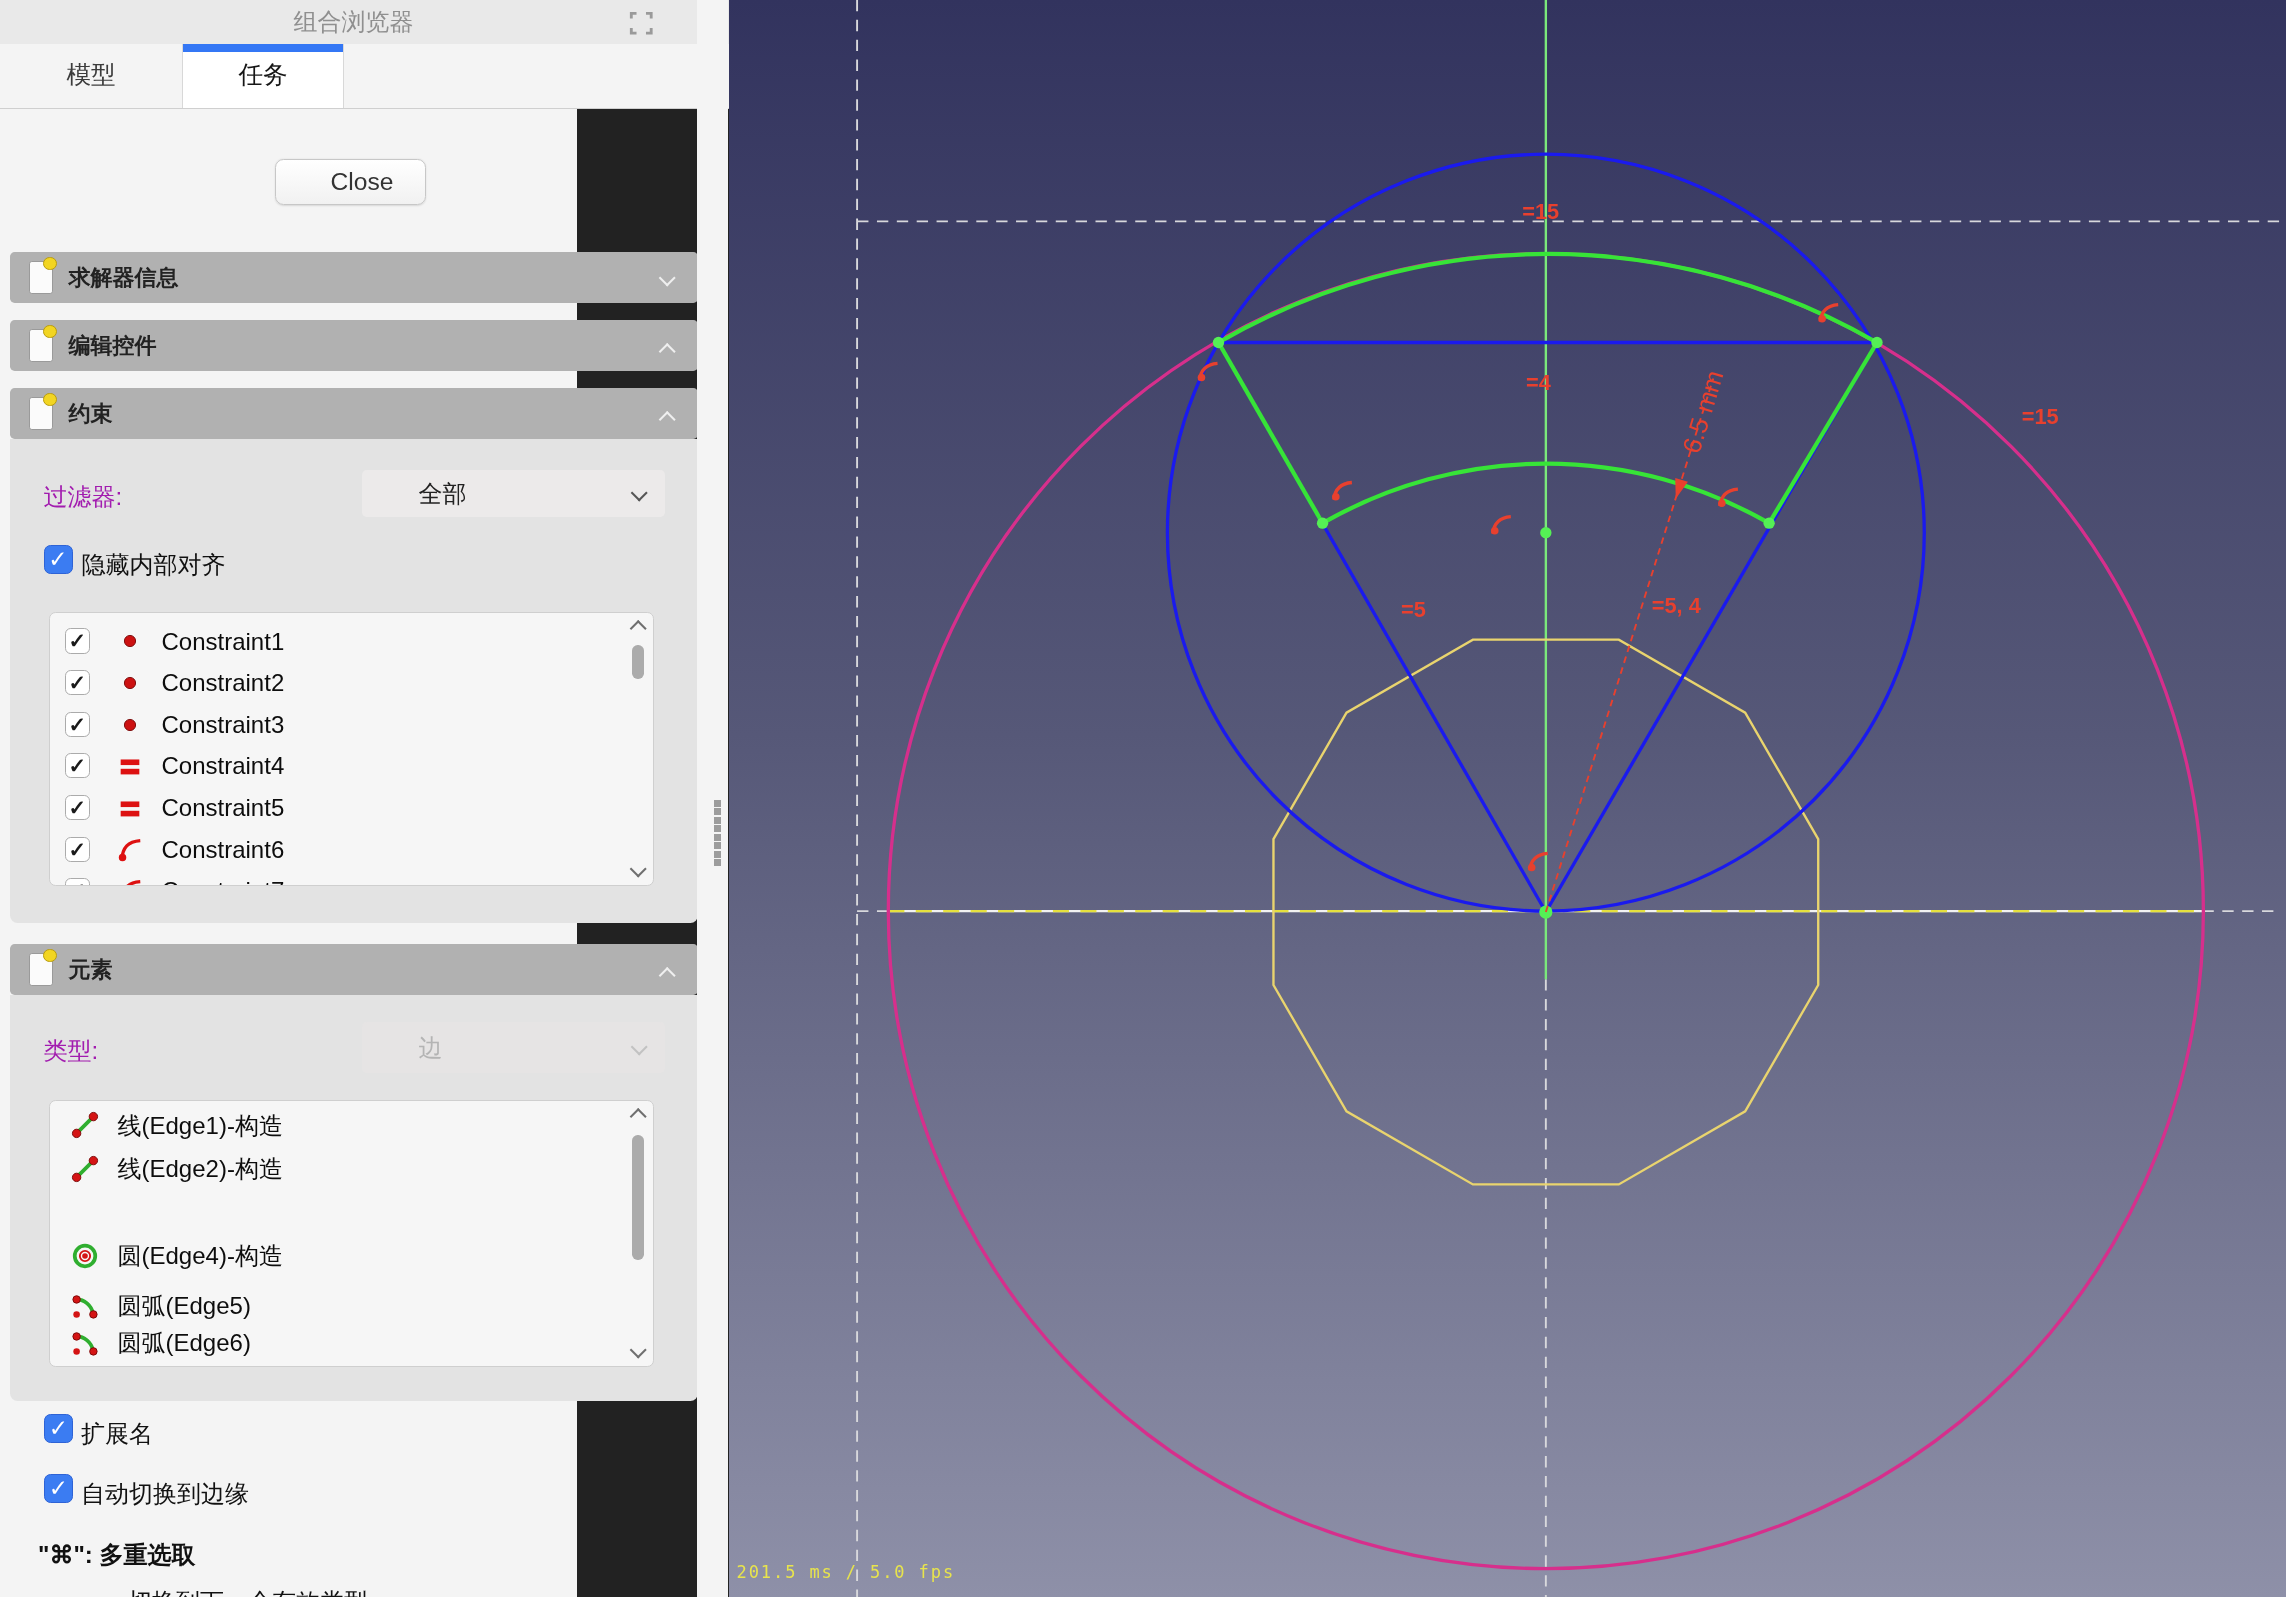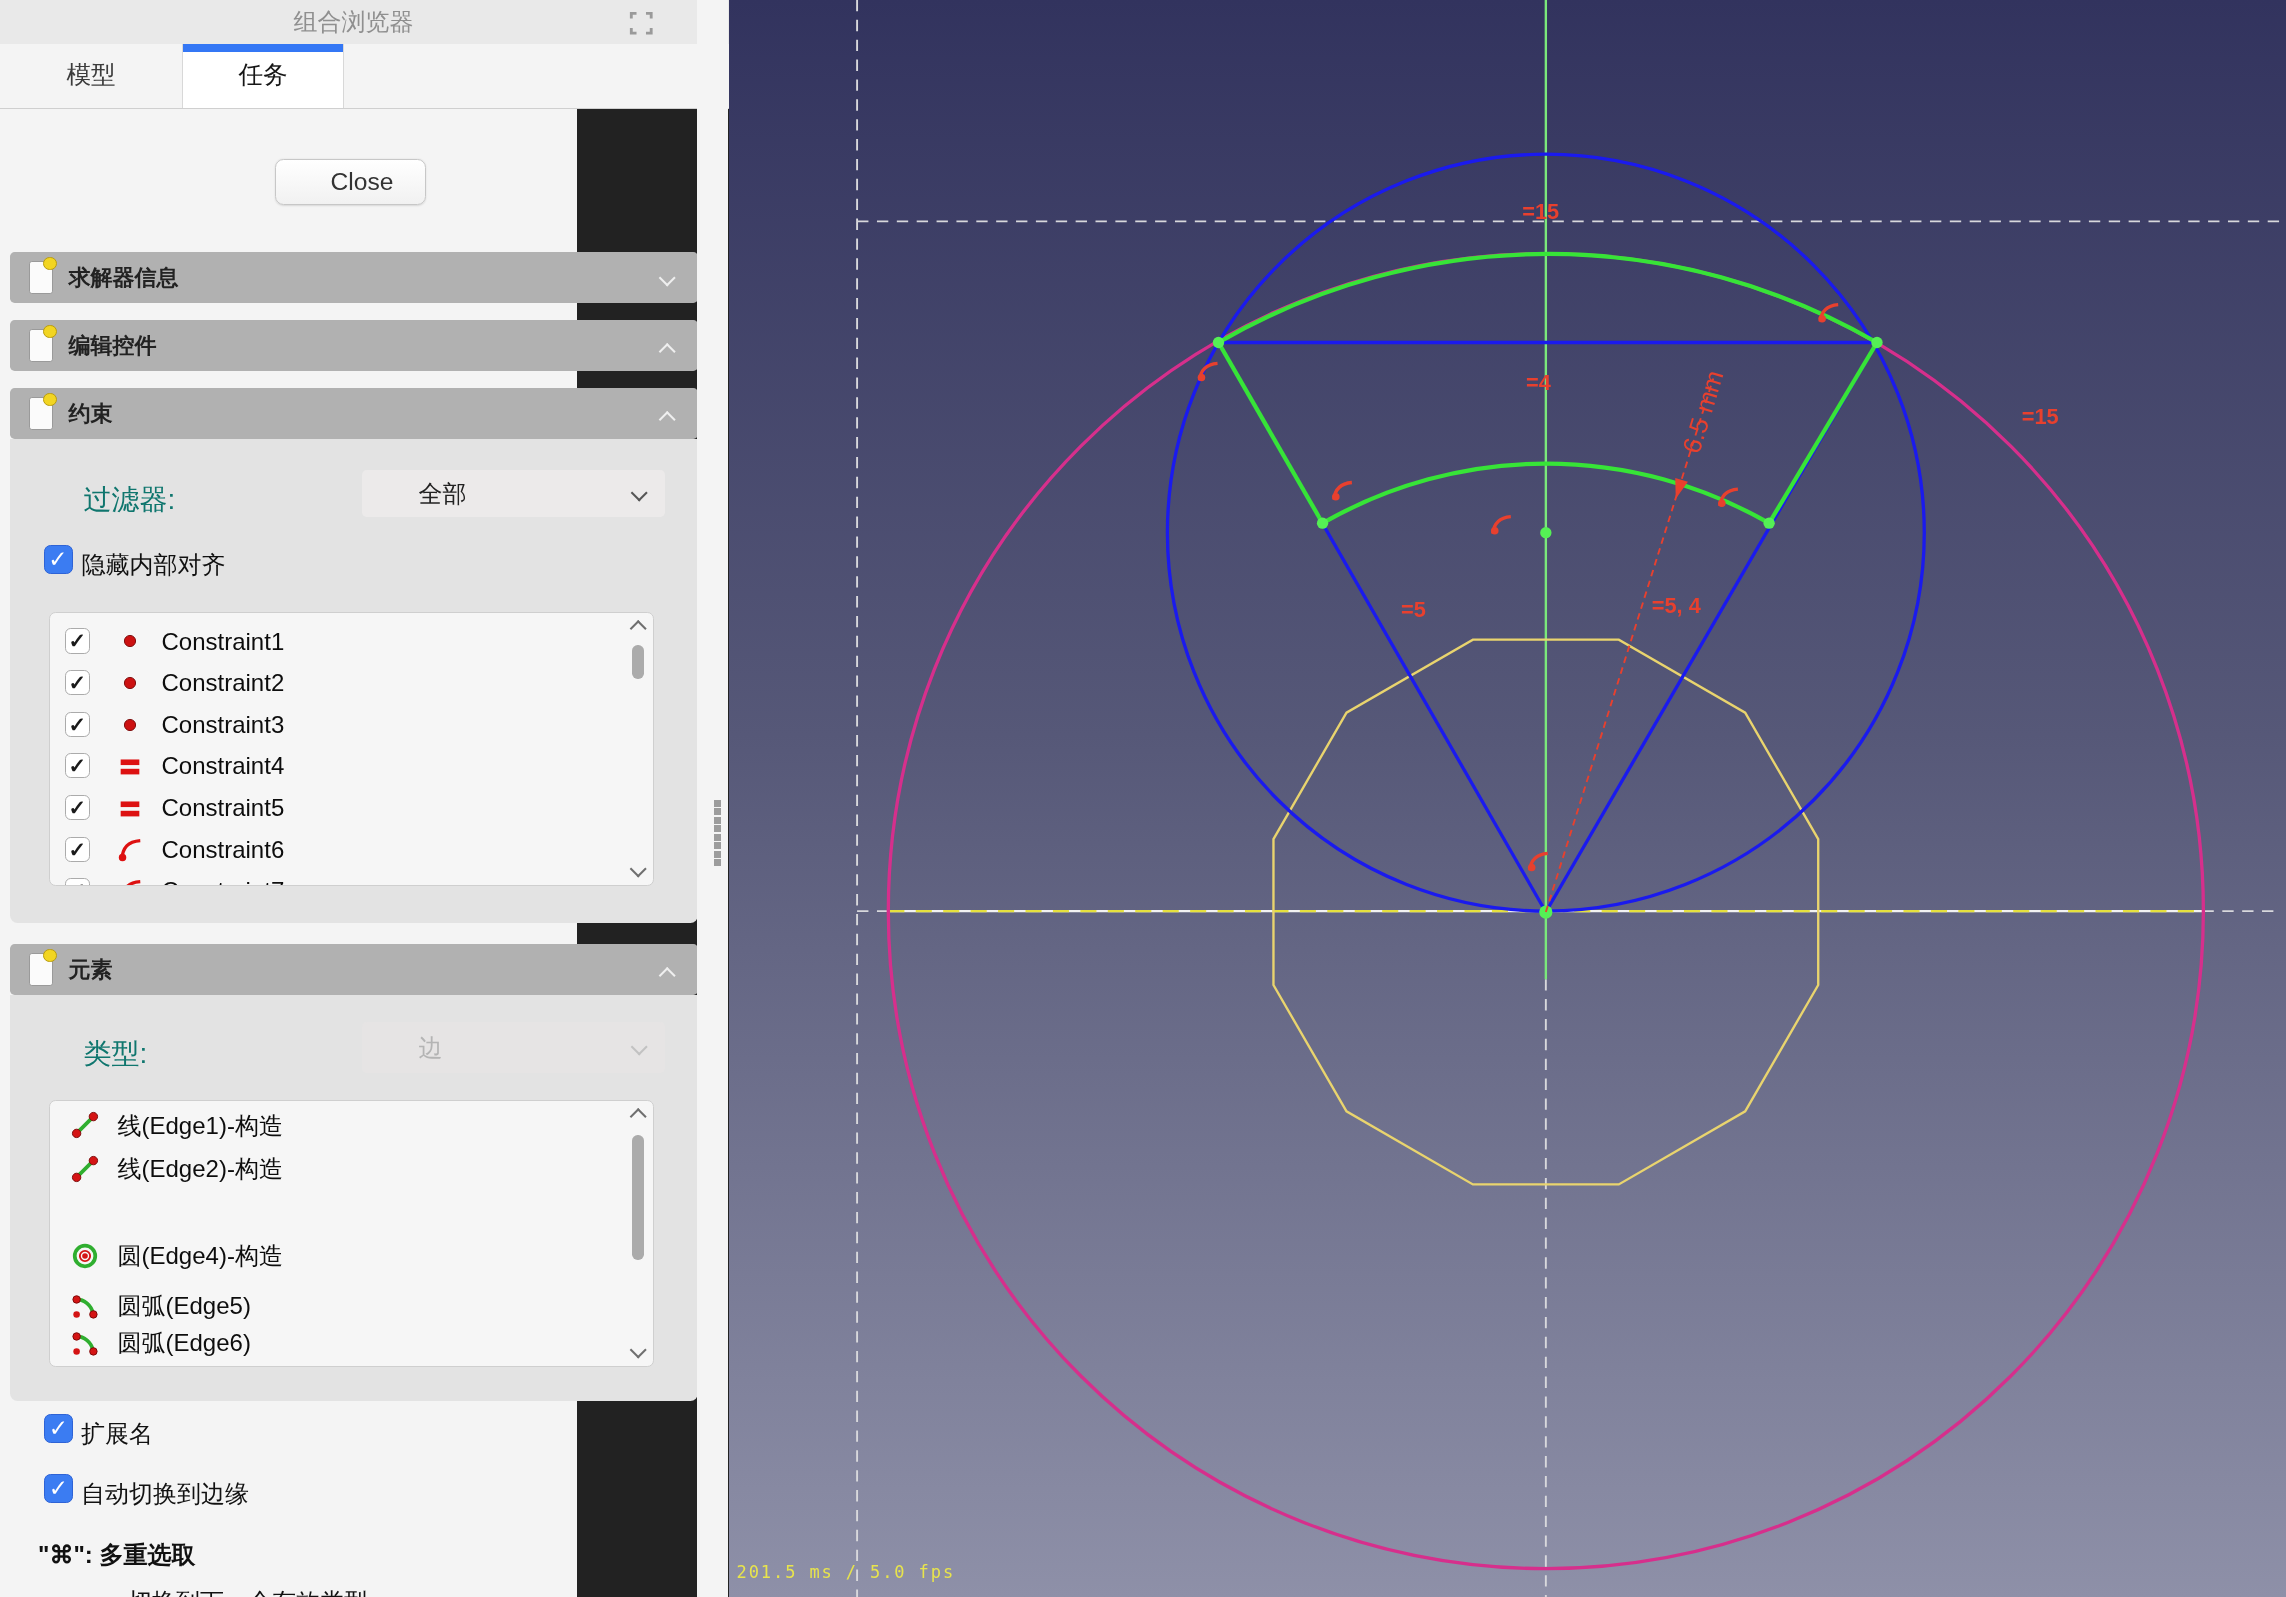--- a/index.html
+++ b/index.html
@@ -32,21 +32,21 @@
              border-radius:50%;background:#f2d522;border:0.9px solid #b89c10;}
   .sec-header .sec-label{position:absolute;left:59px;top:0;height:51px;line-height:51px;
              font-size:22px;font-weight:bold;color:#222;text-align:right;}
   .chev{position:absolute;width:10.4px;height:10.4px;border-right:2.8px solid #4a4a4a;border-bottom:2.8px solid #4a4a4a;}
   .chev.down{transform:rotate(45deg);}
   .chev.up{transform:rotate(-135deg);}
   .sec-header .chev{right:24.6px;top:20px;border-color:#efefef;}
 
   .sec-body{left:9.5px;width:688px;background:#e3e3e3;border-radius:0 0 7.6px 7.6px;}
 
-  .field-label{font-size:28px;color:#0f766e;margin-left:40px;}
+  .field-label{font-size:24px;color:#a21caf;}
   .dropdown{background:#eceaea;border-radius:4.7px;}
   .dropdown .dd-text{position:absolute;left:21px;top:0;height:100%;line-height:47px;font-size:24px;color:#222;margin-left:36px;}
   .dropdown .chev{right:19px;top:17px;border-color:#555;}
   .dropdown.disabled{background:#e6e4e4;}
   .dropdown.disabled .dd-text{color:#b4b4b4;}
   .dropdown.disabled .chev{border-color:#c2c2c2;}
 
   .bluecheck{width:29px;height:29px;border-radius:6.6px;background:#3b7cf2;border:0.9px solid #2e63d6;
              box-sizing:border-box;color:#fff;font-size:23px;line-height:27.4px;text-align:center;}
   .check-label{font-size:24px;color:#111;}

